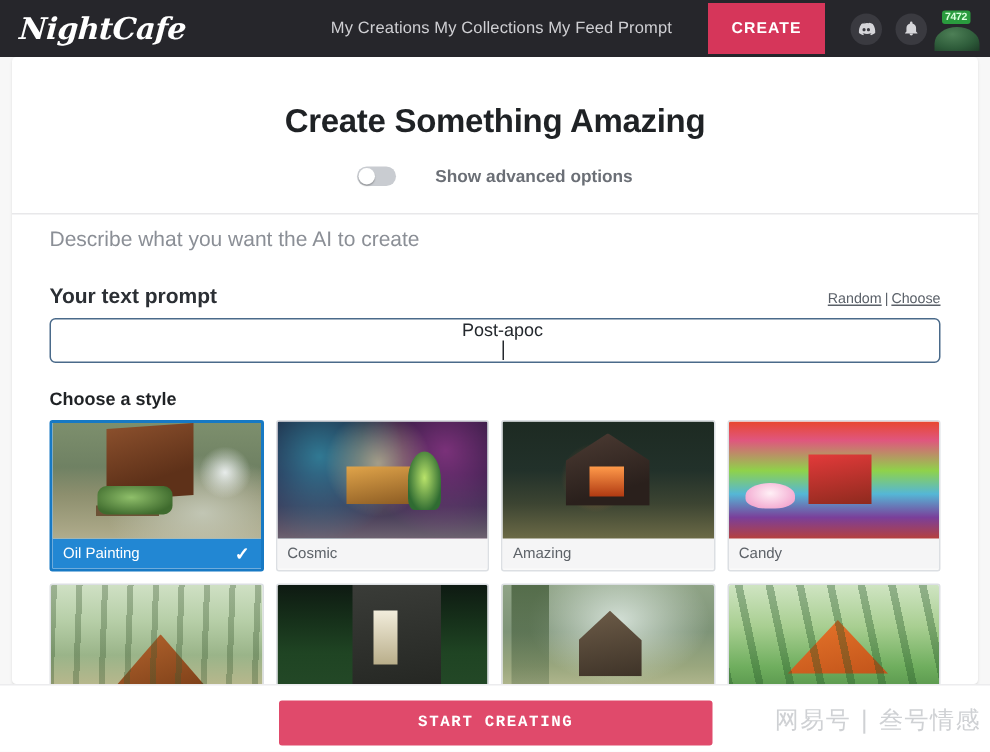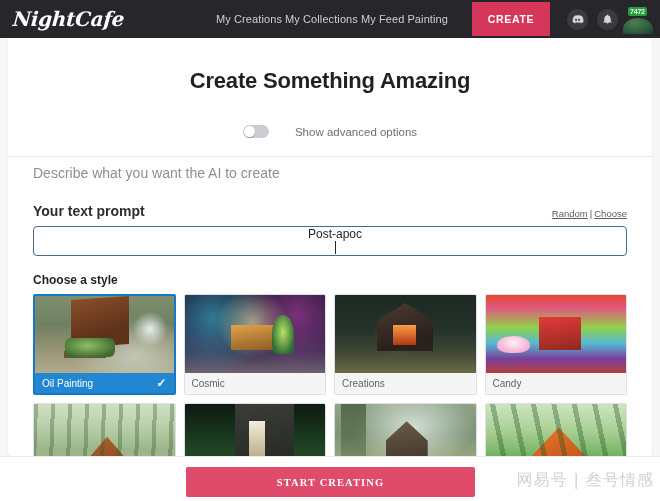--- a/index.html
+++ b/index.html
@@ -95,21 +95,22 @@
     text-align:center;
     margin-top: 30px;
     font-size: 22px;
     font-weight: 700;
     color: #1f2225;
     letter-spacing: -.2px;
   }
   .adv-row {
     display:flex; align-items:center; justify-content:center;
     gap: 26px;
-    margin-top: 31px;
+    margin-top: 17px;
+    font-weight: bold;
   }
   .toggle {
     width: 26px; height: 13px;
     border-radius: 7px;
     background: #c9ccd1;
     position: relative;
     flex: none;
   }
   .toggle .knob {
     position:absolute; left:1px; top:1px;
@@ -261,21 +262,21 @@
     border-top: 1px solid #ececee;
   }
   .start-btn {
     position:absolute; left: 186px; top: 10px;
     width: 289px; height: 30px;
     background:#e04a6b;
     color:#ffffff;
     font-size: 10.5px; font-weight:700; letter-spacing: 1.1px;
     display:flex; align-items:center; justify-content:center;
     border:none; border-radius:2px;
-    font-family:Liberation Serif, serif;
+    font-family:Liberation Mono, monospace;
   }
   .watermark {
     position:absolute; right: 6px; top: 13px;
     font-family: "DejaVu Sans", sans-serif;
     font-size: 16px;
     color: #cfd1d4;
     letter-spacing: 1px;
     white-space:nowrap;
   }
 </style>
@@ -284,21 +285,21 @@
 
 <div id="app">
 
   <div class="header">
     <div class="logo">NightCafe</div>
 
     <div class="nav">
       <span class="nav-link">My Creations</span>
       <span class="nav-link">My Collections</span>
       <span class="nav-link">My Feed</span>
-      <span class="nav-link">Painting</span>
+      <span class="nav-link">Prompt</span>
       <button class="create-btn">CREATE</button>
 
       <div class="header-icons">
         <span class="icon-circle">
           <svg width="13" height="13" viewBox="0 0 24 24" fill="#d6d6da">
             <path d="M20 5.5A17 17 0 0 0 15.7 4l-.3.6a14 14 0 0 1 3.1 1.2 11.6 11.6 0 0 0-9-1 11.6 11.6 0 0 0-1.9.5c.9-.5 2-1 3.1-1.2L10.4 4A17 17 0 0 0 6 5.5C3.4 9.3 2.7 13 3 16.7a17 17 0 0 0 5.2 2.6l1-1.6c-.6-.2-1.2-.5-1.7-.8l.4-.3a12 12 0 0 0 10.2 0l.4.3c-.5.3-1.1.6-1.7.8l1 1.6a17 17 0 0 0 5.2-2.6c.4-4.3-.6-8-3-11.2zM9.3 14.6c-1 0-1.9-.9-1.9-2.1s.8-2.1 1.9-2.1 1.9 1 1.9 2.1-.8 2.1-1.9 2.1zm5.4 0c-1 0-1.9-.9-1.9-2.1s.8-2.1 1.9-2.1 1.9 1 1.9 2.1-.8 2.1-1.9 2.1z"></path>
           </svg>
         </span>
         <span class="icon-circle">
           <svg width="11" height="12" viewBox="0 0 24 24" fill="#d6d6da">
@@ -359,21 +360,21 @@
         <div class="card">
           <div class="thumb t2"></div>
           <div class="card-label">
             <span>Cosmic</span>
           </div>
         </div>
 
         <div class="card">
           <div class="thumb t3"></div>
           <div class="card-label">
-            <span>Creations</span>
+            <span>Amazing</span>
           </div>
         </div>
 
         <div class="card">
           <div class="thumb t4"></div>
           <div class="card-label">
             <span>Candy</span>
           </div>
         </div>
 

